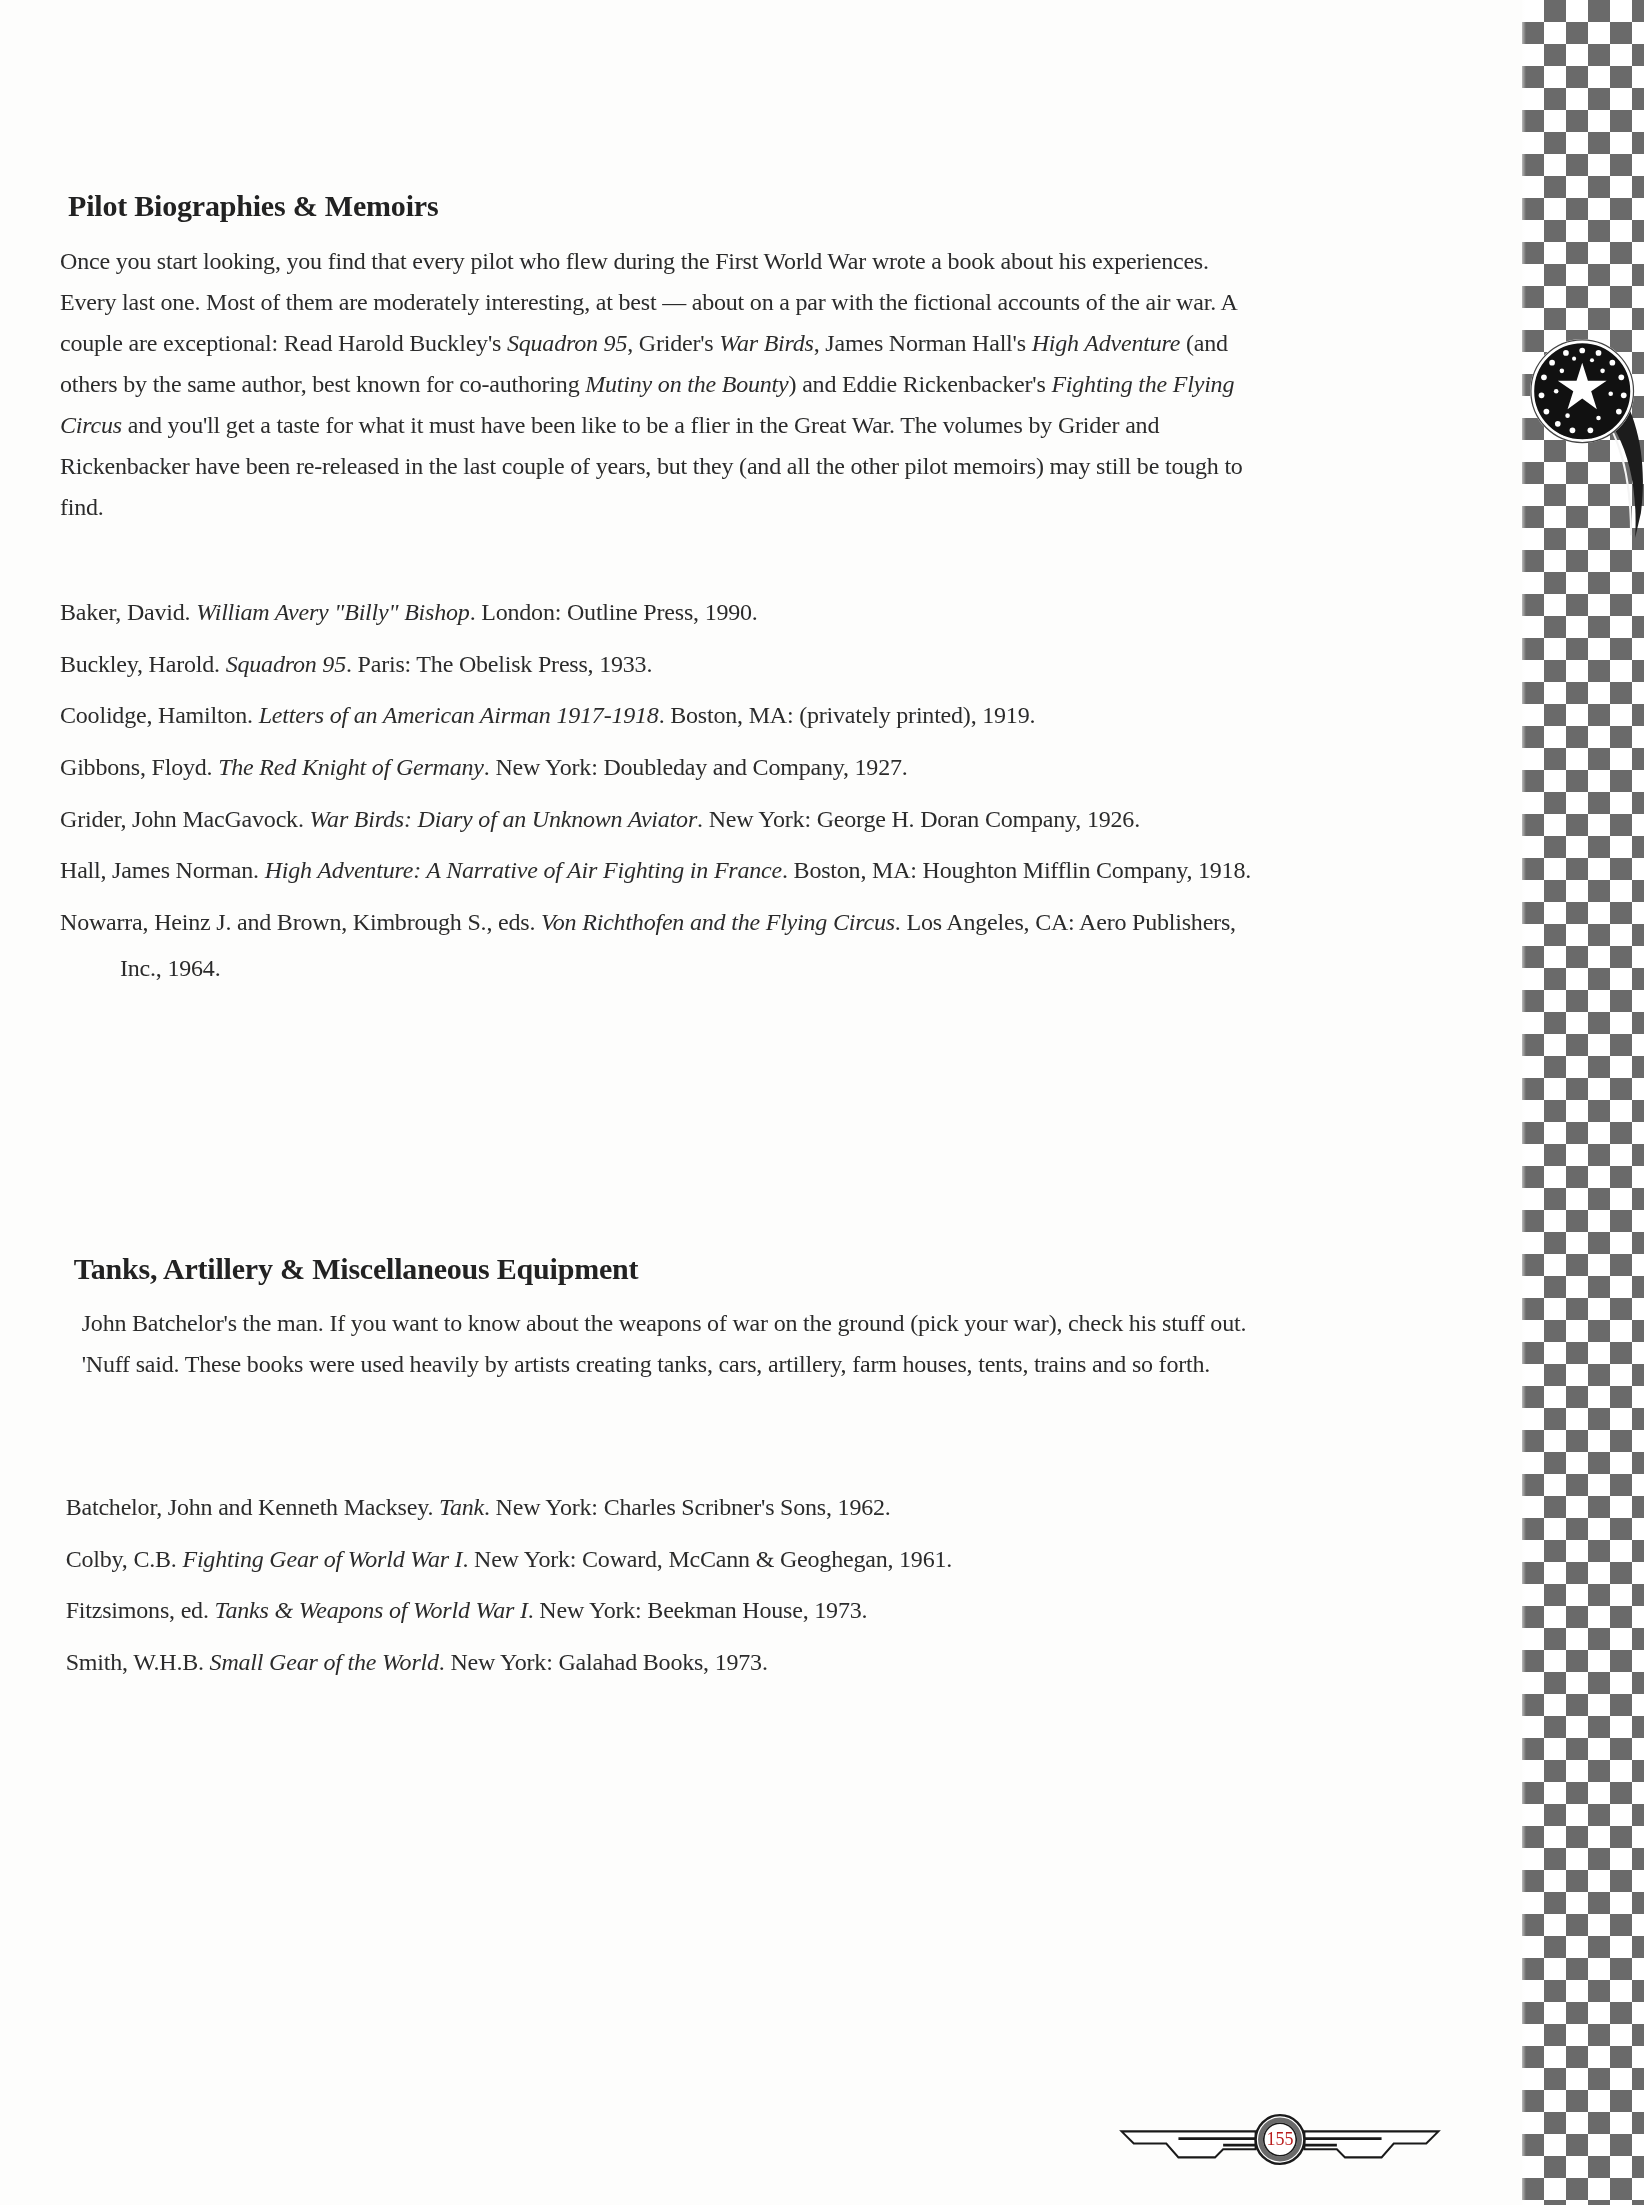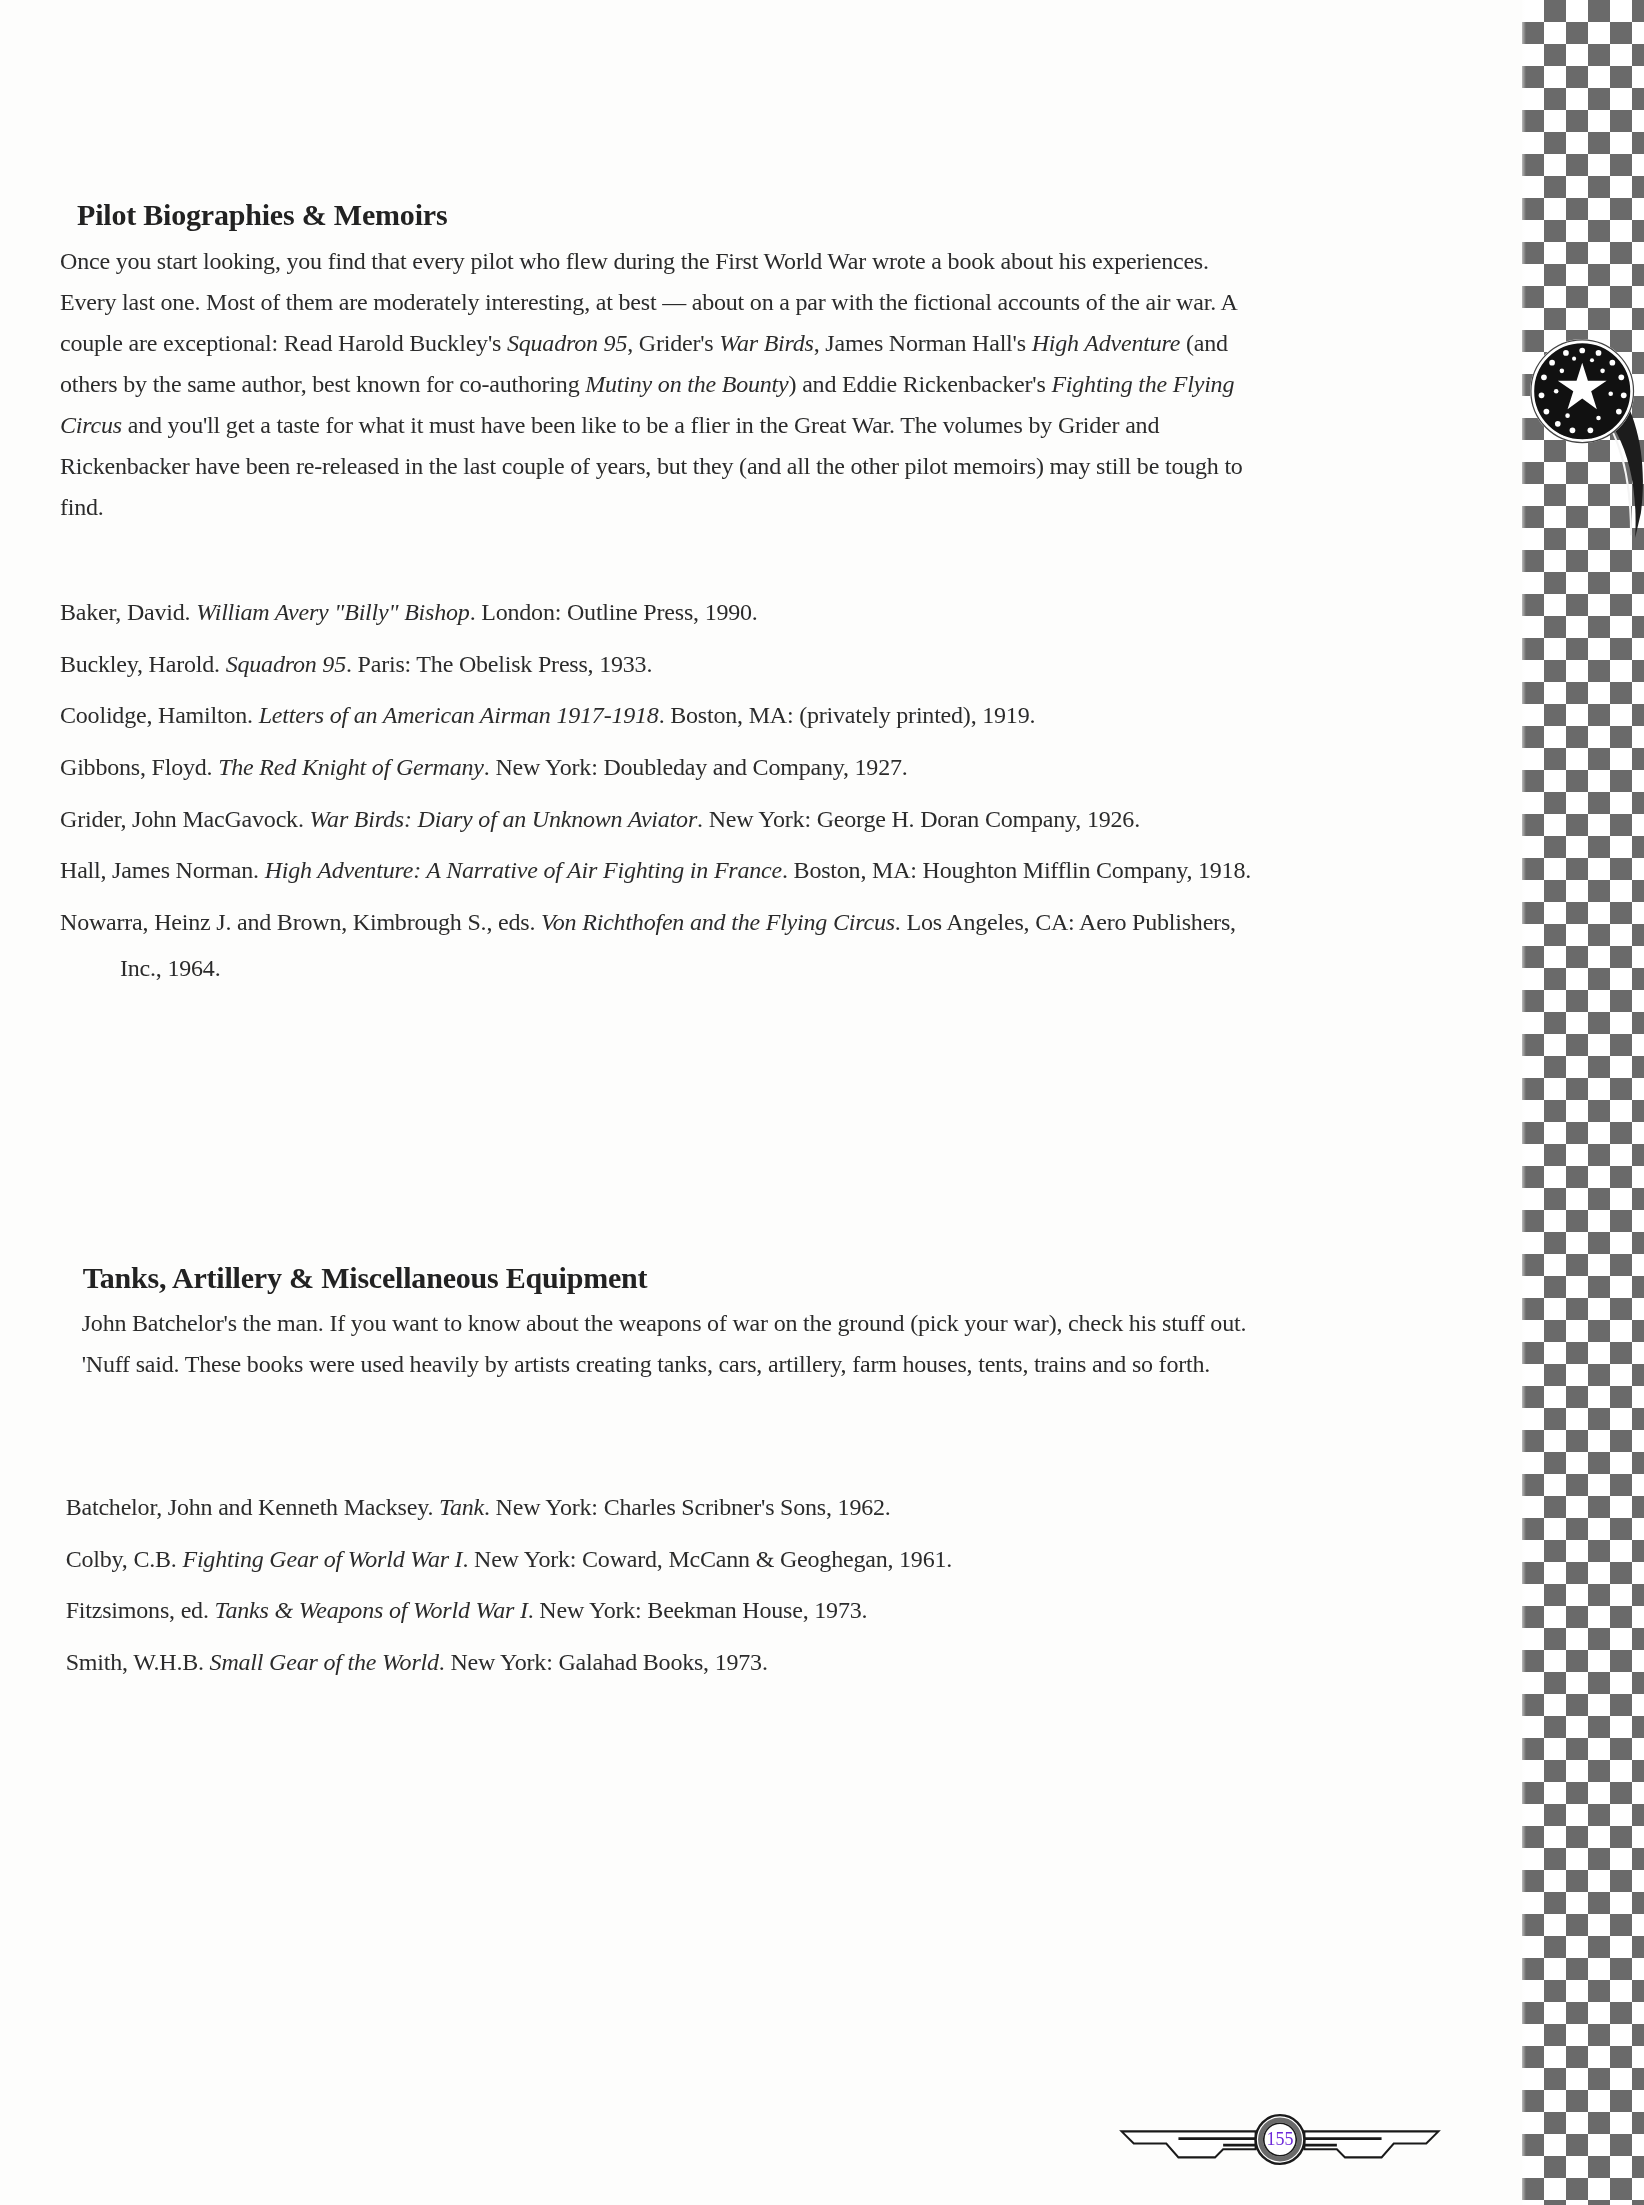--- a/index.html
+++ b/index.html
@@ -24,21 +24,21 @@
   .checker-mask {
     position: absolute; top: 0; left: 1501px; width: 24.5px; height: 2205px;
     background: linear-gradient(to right, #fdfdfc 70%, rgba(253,253,252,0));
   }
 
   .emblem { position: absolute; left: 1517px; top: 322px; width: 128px; height: 228px; }
 
   .content { position: absolute; left: 60px; top: 0; width: 1191px; }
 
   .heading {
-    position: absolute; left: 0; margin: 17px;
+    position: absolute; left: 0; margin: 8px;
     font-family: "Liberation Serif", "DejaVu Serif", serif;
     font-weight: bold; font-size: 30px; color: #222;
     white-space: nowrap; letter-spacing: -0.2px;
   }
   .intro {
     position: absolute; left: 0; margin: 0; width: 1183px;
     font-size: 24px; line-height: 41px; color: #2b2b2b;
     letter-spacing: -0.2px;
   }
   .intro i { font-style: italic; }
@@ -48,21 +48,21 @@
     font-size: 24px; line-height: 46px; color: #2b2b2b;
     padding-left: 60px; text-indent: -60px; margin-bottom: 5.7px;
     letter-spacing: -0.2px;
   }
   .bib li i { font-style: italic; }
 
   .pagenum { position: absolute; left: 1117px; top: 2107px; width: 326px; height: 65px; }
   .pagenum-text {
     position: absolute; left: 0; top: 0; width: 326px; height: 65px;
     display: flex; align-items: center; justify-content: center;
-    font-size: 18px; color: #6d28d9;
+    font-size: 18px; color: #b91c1c;
     font-family: "Liberation Serif", "DejaVu Serif", serif;
   }
 </style>
 </head>
 <body>
 
 <div class="page">
 
   <div class="checker"></div>
   <div class="checker-mask"></div>

